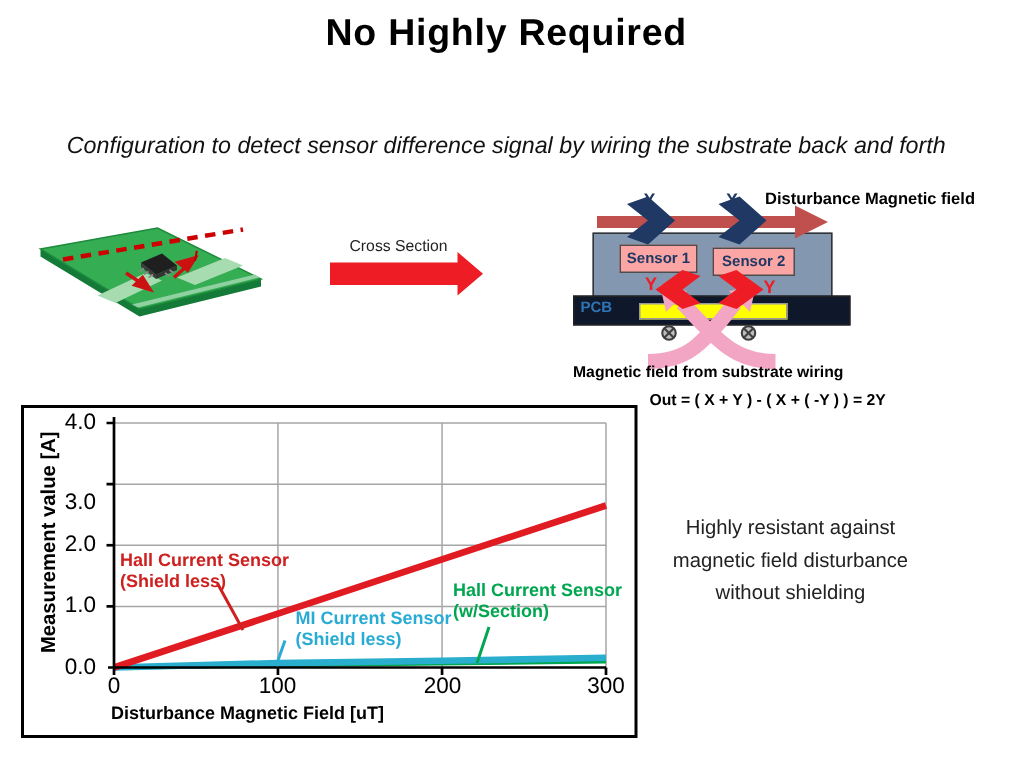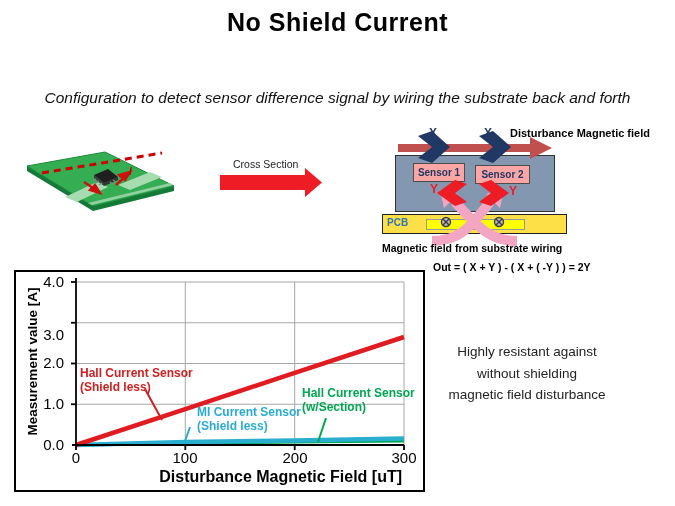--- a/index.html
+++ b/index.html
@@ -9,47 +9,47 @@
   #title{top:8px;left:0;width:675px;text-align:center;font-size:25px;font-weight:bold;letter-spacing:.5px;}
   #subtitle{top:89px;left:0;width:675px;text-align:center;font-size:15.5px;color:#111;font-style:italic;}
   
   #diagram{left:380px;top:118px;width:295px;height:165px;}
   #diagram .lbl{position:absolute;font-weight:bold;}
   .navy{color:#1f3864;}
   .redtx{color:#ee1c25;}
   #gray-box{left:15px;top:37px;width:158px;height:55px;background:#8497b0;border:1px solid #333;}
   .sensor{position:absolute;background:#fca5a5;border:1px solid #4d4d4d;color:#1f3864;font-weight:bold;
           font-size:10px;text-align:center;line-height:17px;}
-  #pcb-bar{left:2px;top:96px;width:183px;height:18px;background:#fde047;border:1px solid #222;}
+  #pcb-bar{left:2px;top:79px;width:183px;height:18px;background:#0f172a;border:1px solid #222;}
   #pcb-text{position:absolute;left:4px;top:2px;font-size:10px;font-weight:bold;color:#2e75b6;}
   #trace{position:absolute;left:43px;top:4px;width:97px;height:9px;background:#ffff00;border:1px solid #999;}
   #diag-svg{left:0;top:0;pointer-events:none;}
   #substrate-caption{left:2px;top:124px;font-size:10.5px;width:230px;}
   #out-formula{left:53px;top:143px;font-size:10.5px;}
   
   #chart{left:14px;top:270px;width:411px;height:222px;border:2px solid #000;box-sizing:border-box;background:#fff;}
   .ytick{position:absolute;left:6px;width:42px;text-align:right;font-size:15px;}
   .xtick{position:absolute;top:177px;width:60px;text-align:center;font-size:15px;}
   #ylab{position:absolute;left:-79px;top:82px;width:190px;text-align:center;font-weight:bold;
         font-size:13.5px;transform:rotate(-90deg);}
-  #xlab{position:absolute;left:58px;top:196px;width:328px;text-align:right;font-weight:bold;font-size:16px;}
+  #xlab{position:absolute;left:58px;top:196px;width:328px;text-align:left;font-weight:bold;font-size:12px;}
   .ann{position:absolute;font-size:12px;font-weight:600;line-height:13.5px;white-space:nowrap;}
   
   #conclusion{left:437px;top:341px;width:180px;text-align:center;font-size:13.5px;line-height:21.5px;color:#222;}
   #cross-section{left:215px;top:155px;width:120px;height:60px;}
   #cs-label{position:absolute;left:18px;top:3px;font-size:10.5px;color:#222;}
   #pcb3d{left:20px;top:135px;width:200px;height:110px;}
   #i-label{position:absolute;left:109px;top:31px;color:#c00000;font-style:italic;font-weight:bold;font-size:10px;}
 </style>
 </head>
 <body>
 
 <div id="slide">
 
-  <div id="title" class="abs">No Shield Current</div>
+  <div id="title" class="abs">No Highly Required</div>
   <div id="subtitle" class="abs">Configuration to detect sensor difference signal by wiring the substrate back and forth</div>
 
   <div id="pcb3d" class="abs">
     <svg width="200" height="110" viewBox="0 0 200 110">
       <polygon points="7,36 73,76 154,56 154,51 73,71 7,31" fill="#147a38"></polygon>
       <polygon points="7,31 85,17 154,51 73,71" fill="#35ad52" stroke="#1d8a3c" stroke-width="1"></polygon>
       <polygon points="45,62 77,47 88,52 57,67" fill="#a6dcb0"></polygon>
       <polygon points="98,50 130,37 142,42 110,55" fill="#a6dcb0"></polygon>
       <polygon points="68,68 150,48 153,50 72,70" fill="#8fd1a0"></polygon>
       <polygon points="74,40 84,48 84,51 74,43" fill="#3c3c3c"></polygon>
@@ -181,17 +181,17 @@
       <div>(Shield less)</div>
     </div>
     <div class="ann" style="left: 286px; top: 115px; color: rgb(0, 166, 80);">
       <div>Hall Current Sensor</div>
       <div>(w/Section)</div>
     </div>
   </div>
 
   <div id="conclusion" class="abs">
     <div>Highly resistant against</div>
+    <div>magnetic field disturbance</div>
     <div>without shielding</div>
-    <div>magnetic field disturbance</div>
   </div>
 
 </div>
 
 </body></html>

